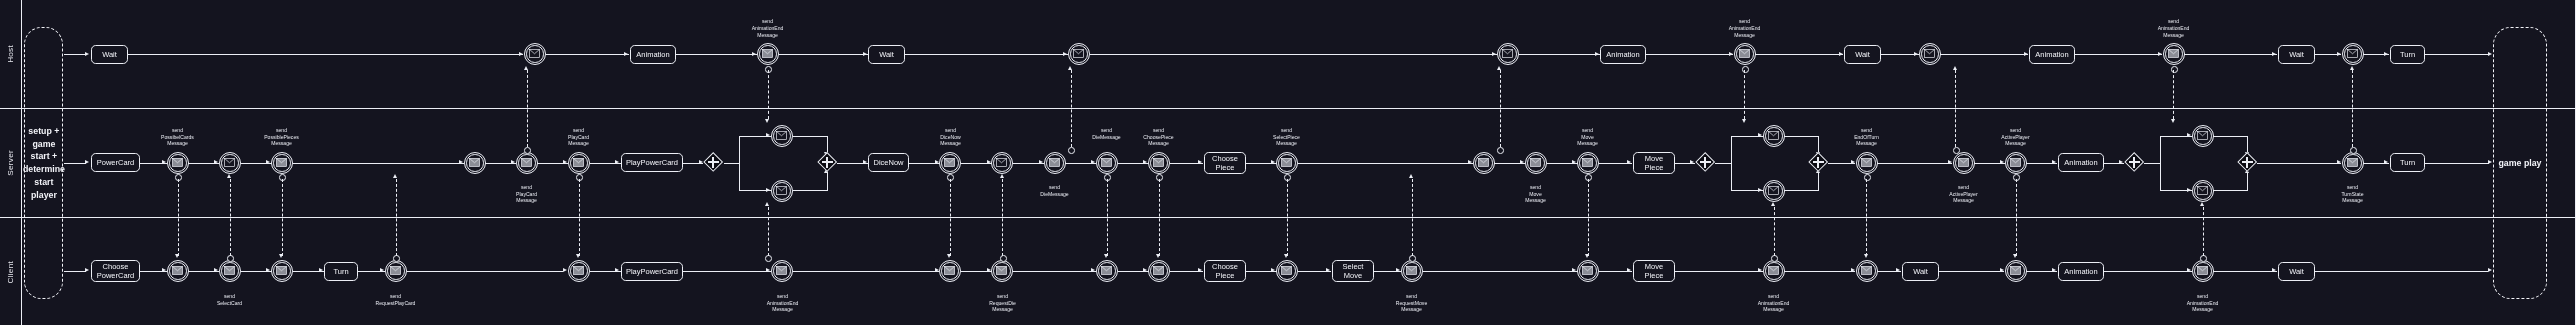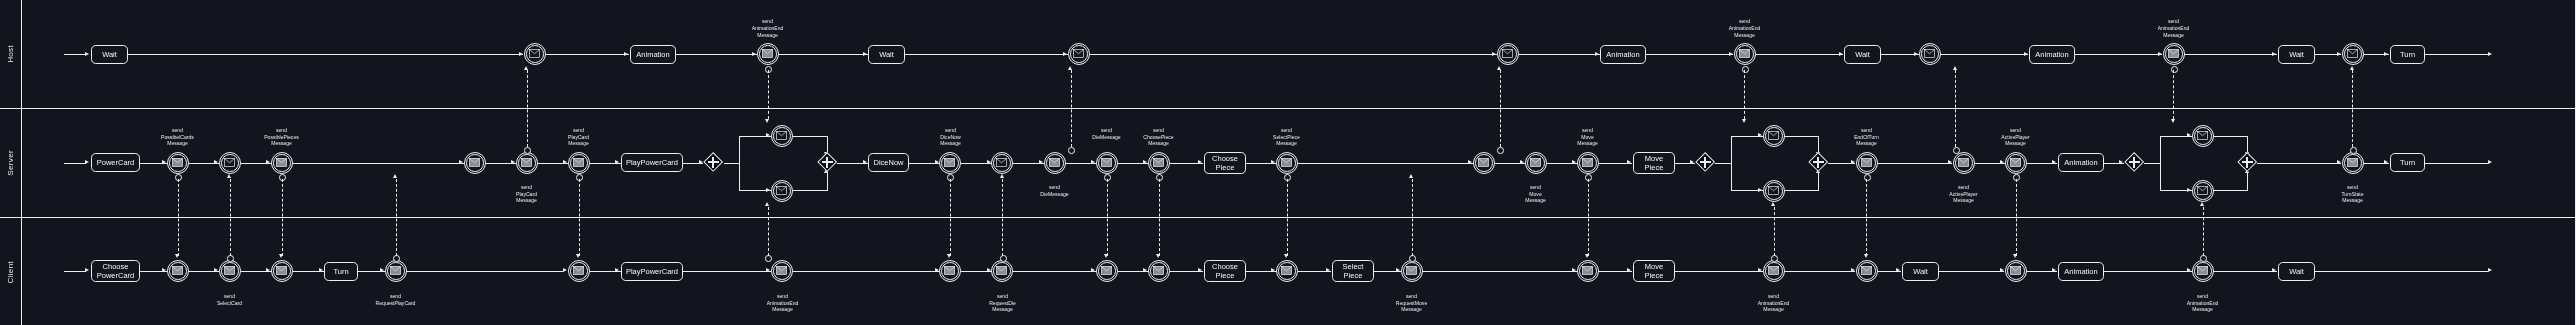--- a/index.html
+++ b/index.html
@@ -92,20 +92,32 @@
   </div>
   <div class="lane-hdr" style="top:218px;height:108px;">
     <span>Client</span>
   </div>
 
   <div class="lane-sep" style="top:108px;"></div>
   <div class="lane-sep" style="top:217px;"></div>
   <div class="pool-vline" style="left:21px;height:326px;"></div>
   <div class="pool-vline" style="left:2575px;height:326px;"></div>
 
+  <div class="group" style="left:24.4px;top:27px;width:39px;height:272px;">
+    <span>setup
++
+game start
++
+determine
+start
+player</span>
+  </div>
+  <div class="group" style="left:2493px;top:27px;width:54px;height:272px;">
+    <span>game play</span>
+  </div>
 
   <div class="seq h" style="left:64px;top:54px;width:22px;"></div>
   <div class="arrow r" style="left:85px;top:52px;"></div>
   <div class="task" style="left:91px;top:45px;width:37px;height:19px;">
     <span>Wait</span>
   </div>
 
   <div class="seq h" style="left:127px;top:54px;width:396px;"></div>
   <div class="arrow r" style="left:519px;top:52px;"></div>
   <div class="evt catch" style="left:524px;top:43px;">
@@ -831,21 +843,21 @@
     <svg viewBox="0 0 16 13">
       <rect class="env-body" x="0.5" y="0.5" width="15" height="12" stroke="#eceef5" stroke-width="1"></rect>
       <polyline points="0.5,0.5 8,7 15.5,0.5" fill="none" stroke="#eceef5" stroke-width="1"></polyline>
     </svg>
   </div>
 
   <div class="seq h" style="left:1298px;top:271px;width:33px;"></div>
   <div class="arrow r" style="left:1326px;top:268px;"></div>
   <div class="task" style="left:1332px;top:260px;width:42px;height:22px;">
     <span style="white-space:pre-line;">Select
-Piece</span>
+Move</span>
   </div>
 
   <div class="seq h" style="left:1374px;top:271px;width:27px;"></div>
   <div class="arrow r" style="left:1396px;top:268px;"></div>
   <div class="evt throw" style="left:1401px;top:260px;">
     <div class="ring-o"></div>
       <div class="ring-i"></div>
     <svg viewBox="0 0 16 13">
       <rect class="env-body" x="0.5" y="0.5" width="15" height="12" stroke="#eceef5" stroke-width="1"></rect>
       <polyline points="0.5,0.5 8,7 15.5,0.5" fill="none" stroke="#eceef5" stroke-width="1"></polyline>

